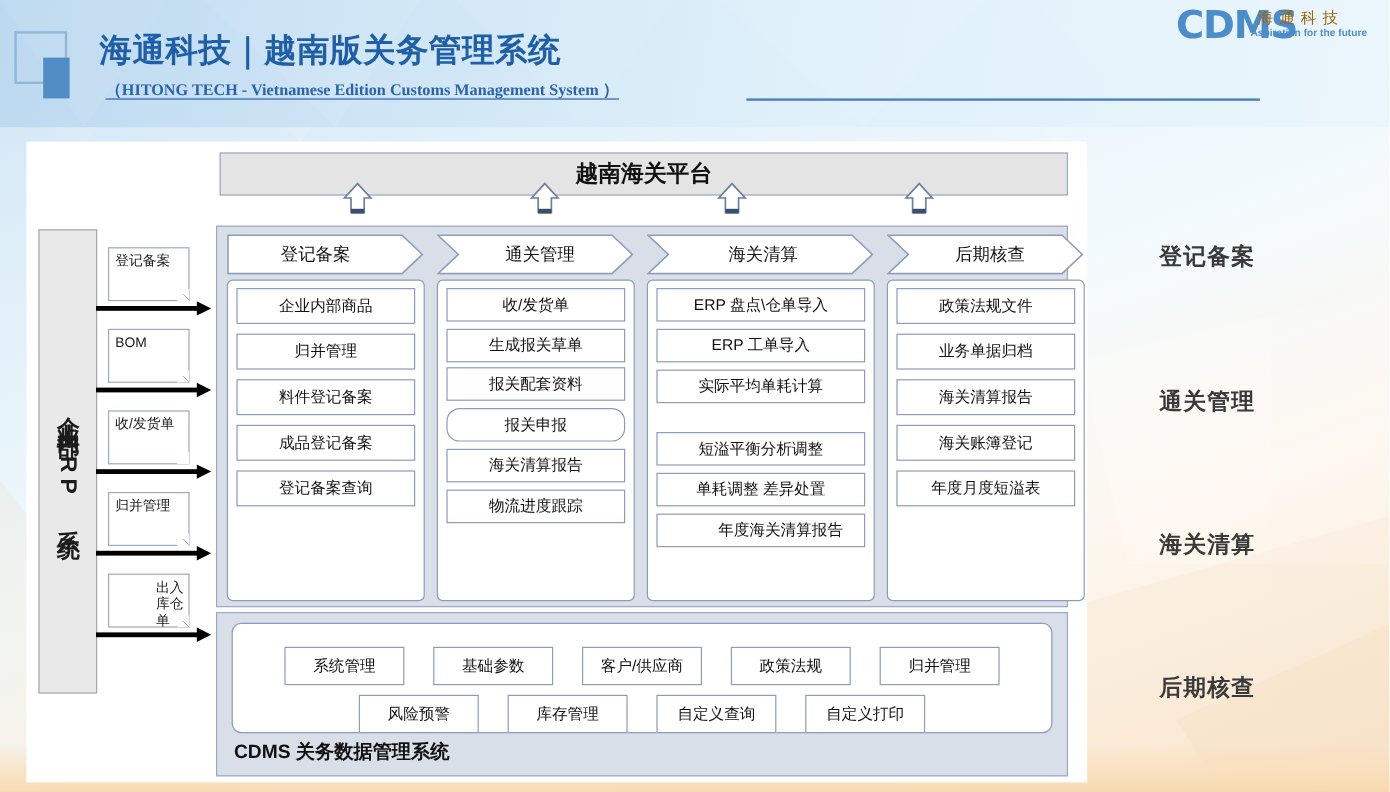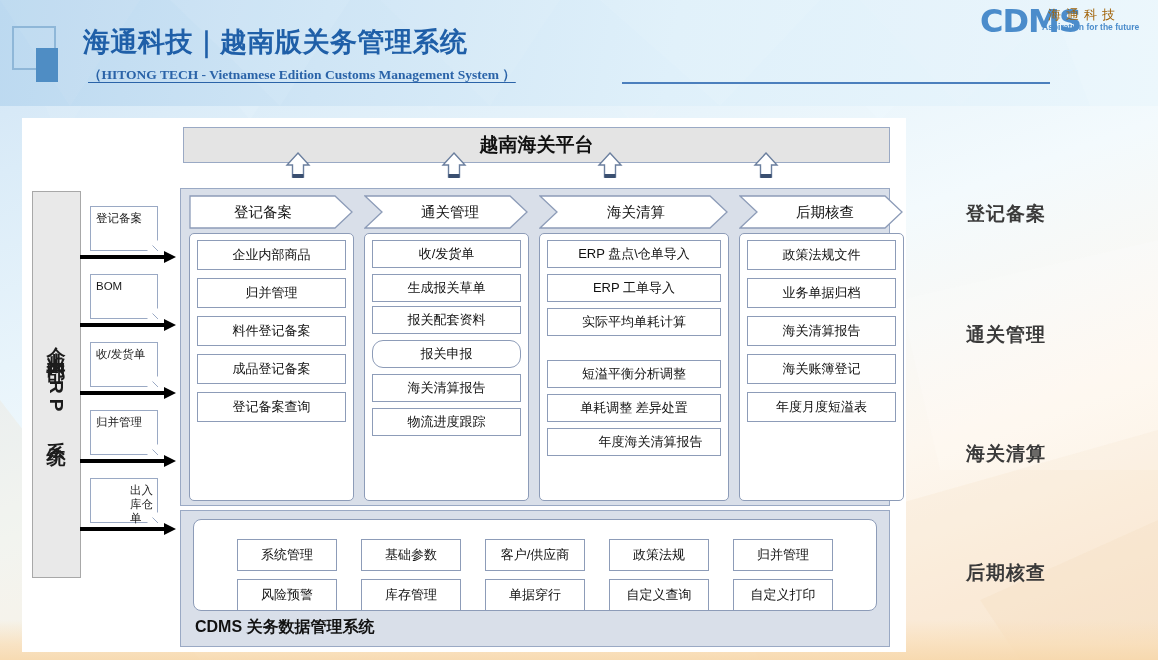--- a/index.html
+++ b/index.html
@@ -377,21 +377,20 @@
         <div class="brow">
           <div class="bitem">系统管理</div>
           <div class="bitem">基础参数</div>
           <div class="bitem">客户/供应商</div>
           <div class="bitem">政策法规</div>
           <div class="bitem">归并管理</div>
         </div>
         <div class="brow">
           <div class="bitem">风险预警</div>
           <div class="bitem">库存管理</div>
-          <div class="bitem">单据穿行</div>
           <div class="bitem">自定义查询</div>
           <div class="bitem">自定义打印</div>
         </div>
       </div>
       <div class="bottom-caption">CDMS 关务数据管理系统</div>
     </div>
 
   </div>
 
   <div class="rlabel" style="top:201px;">登记备案</div>

